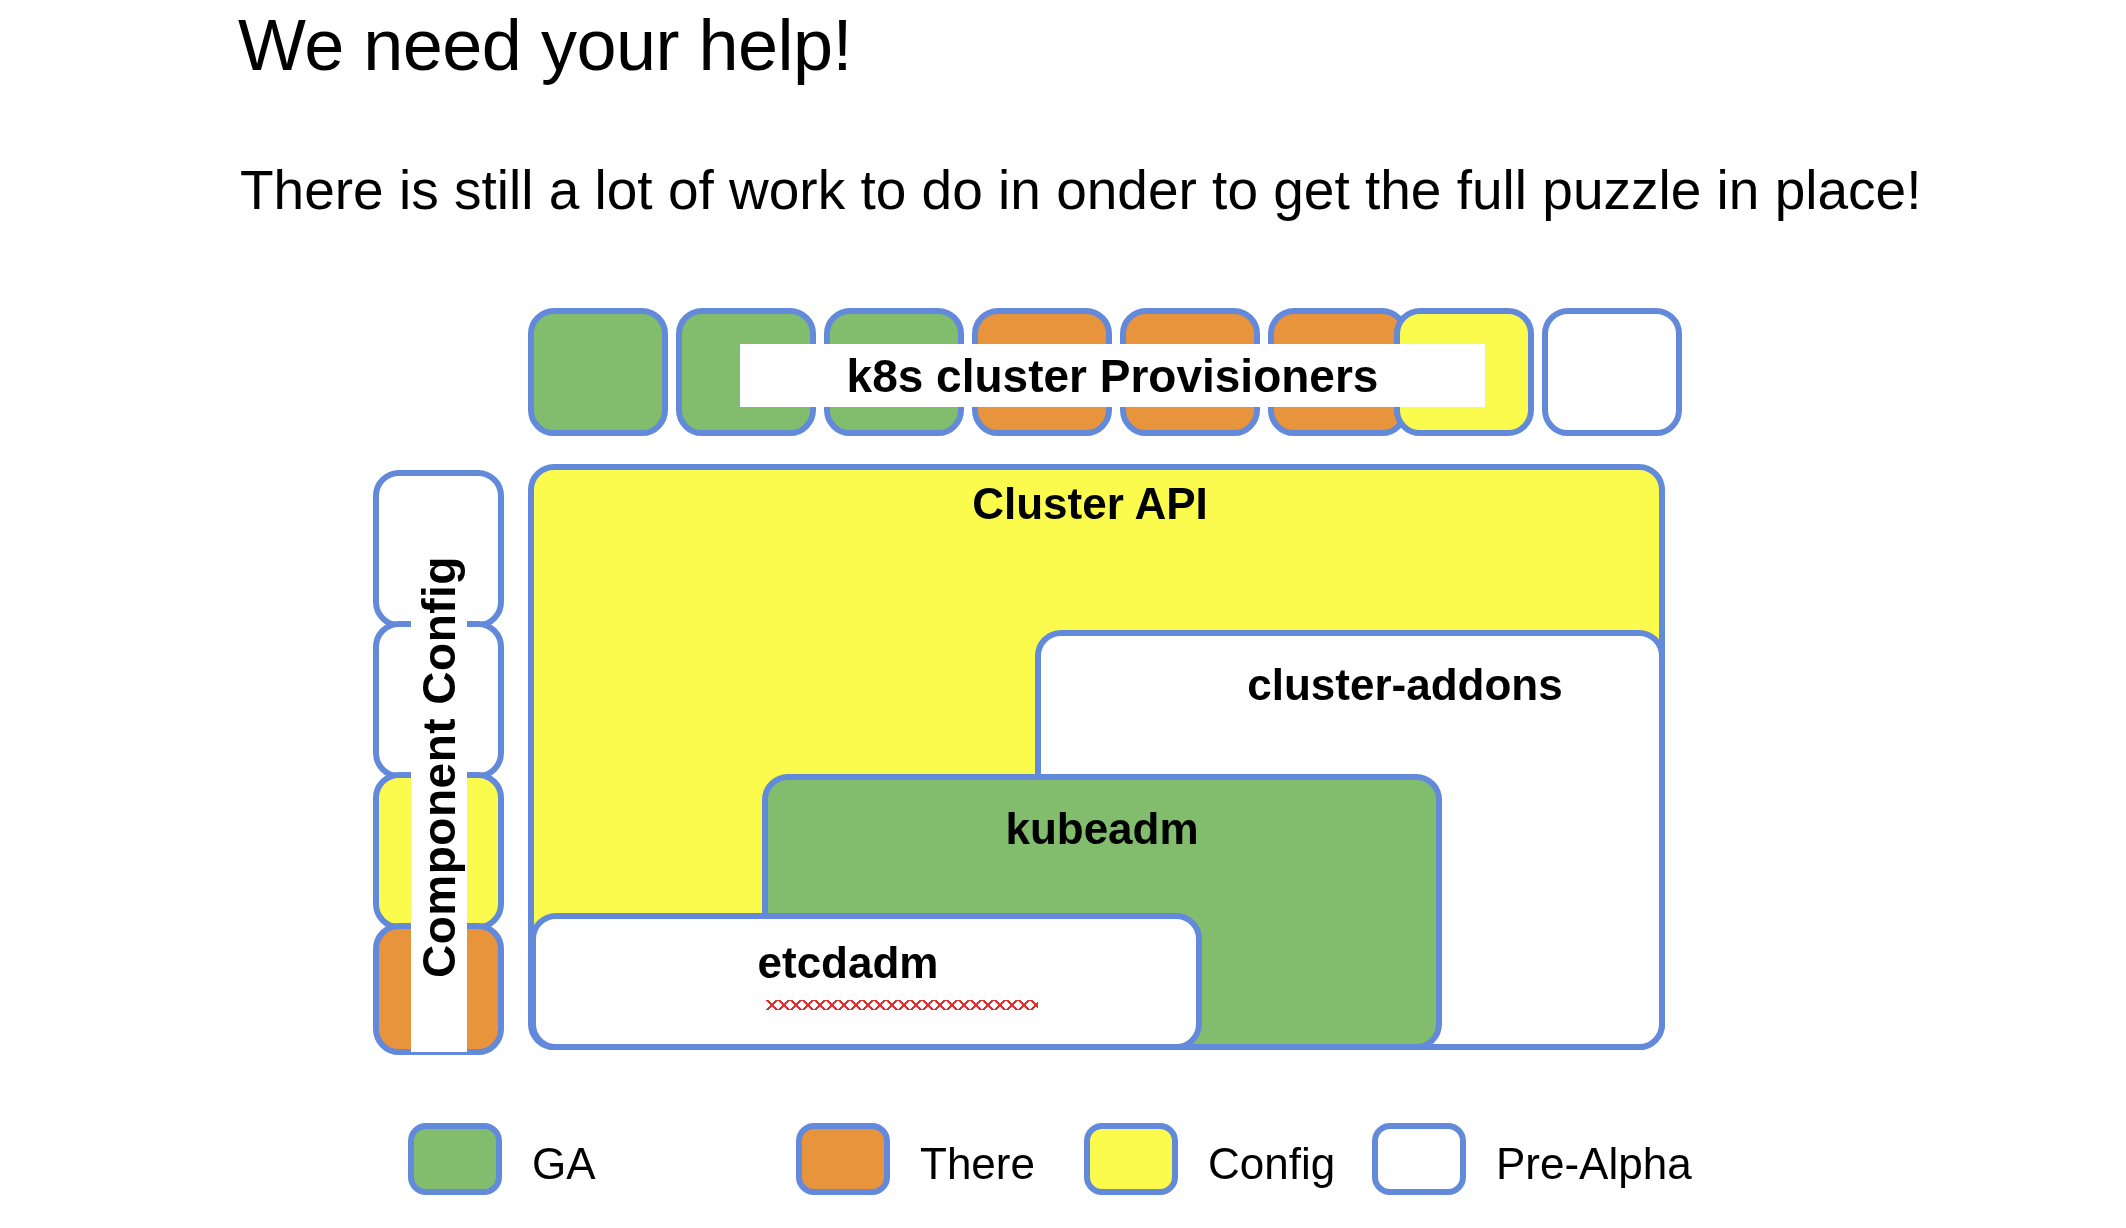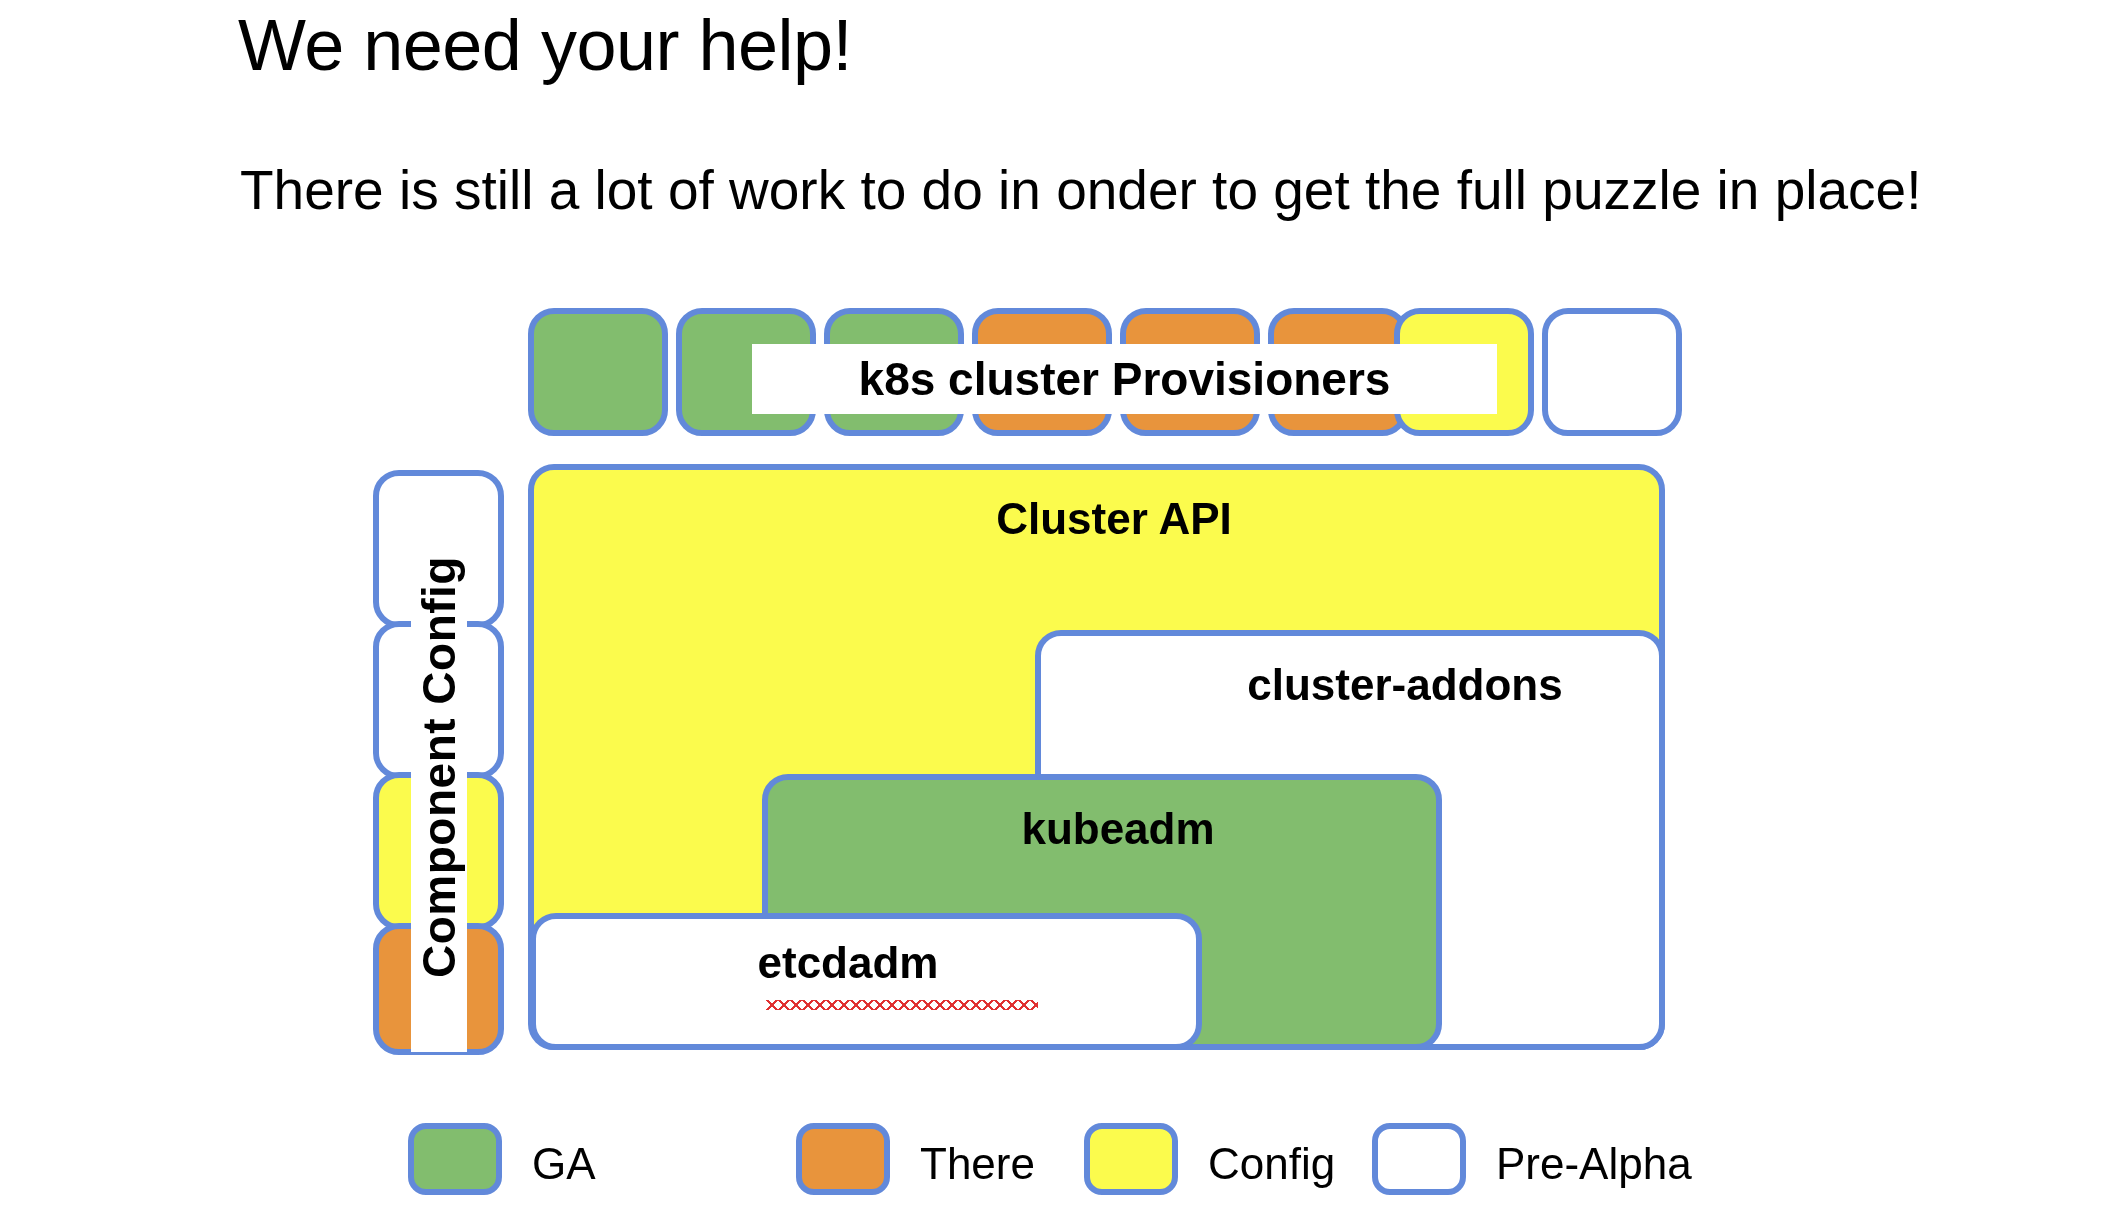--- a/index.html
+++ b/index.html
@@ -62,30 +62,29 @@
     white-space: nowrap;
   }
 
   
   #provisioner-row .box { top: 308px; height: 128px; }
   #provisioner-label {
     position: absolute;
     left: 740px;
     top: 344px;
     width: 745px;
-    height: 70px;
+    height: 63px;
     background: #ffffff;
     display: flex;
     align-items: center;
     justify-content: center;
     font-size: 46px;
     font-weight: bold;
     white-space: nowrap;
     z-index: 40;
-    margin-left: 12px;
   }
 
   
   #component-config-stack .box {
     left: 373px;
     width: 131px;
   }
   #component-config-label {
     position: absolute;
     left: 411px;
@@ -175,27 +174,27 @@
   <div class="box prealpha" style="top:621px;height:158px;"></div>
   <div class="box alpha" style="top:772px;height:158px;"></div>
   <div class="box beta" style="top:923px;height:132px;"></div>
 </div>
 
 <div id="component-config-label">
   <span>Component Config</span>
 </div>
 
 <div class="box alpha" id="cluster-api"></div>
-<div class="box-label" id="cluster-api-label-text" style="top:494px; left:528px; width:1124px; z-index:11;padding-left:24px;">Cluster API</div>
+<div class="box-label" id="cluster-api-label-text" style="top:479px; left:528px; width:1124px; z-index:11;">Cluster API</div>
 
 <div class="box prealpha" id="cluster-addons"></div>
 <div class="box-label" id="cluster-addons-label-text" style="top:660px; left:1084px; width:642px; z-index:21;">cluster-addons</div>
 
 <div class="box ga" id="kubeadm"></div>
-<div class="box-label" id="kubeadm-label-text" style="top:804px; left:762px; width:680px; z-index:31;padding-left:16px;">kubeadm</div>
+<div class="box-label" id="kubeadm-label-text" style="top:804px; left:762px; width:680px; z-index:31;">kubeadm</div>
 
 <div class="box prealpha" id="etcdadm"></div>
 <div class="box-label" id="etcdadm-label-text" style="top:938px; left:512px; width:672px; z-index:36;">etcdadm</div>
 <div class="squiggle" id="etcdadm-squiggle"></div>
 
 <div id="legend">
 
   <div class="legend-item" style="left:0px;">
     <div class="legend-swatch ga"></div>
     <div class="legend-text">GA</div>

